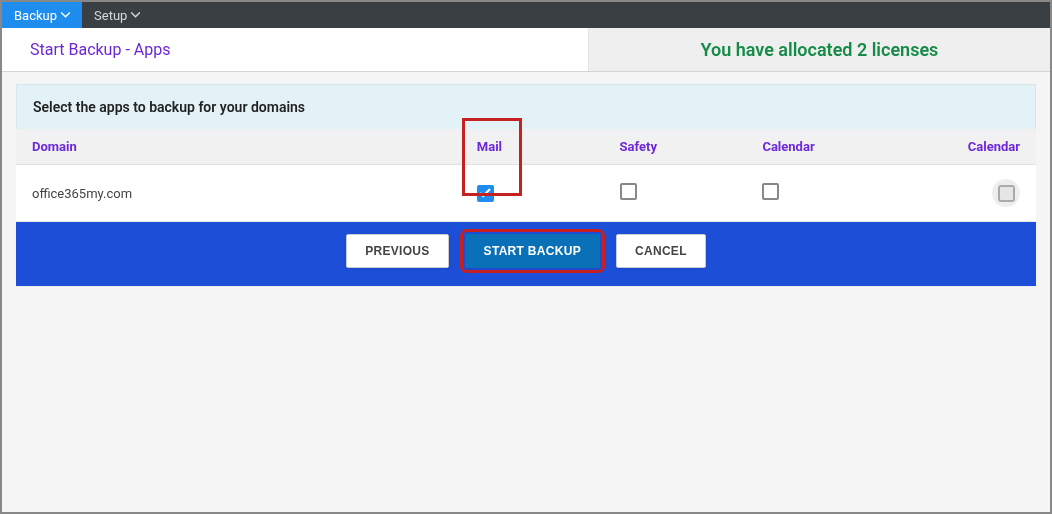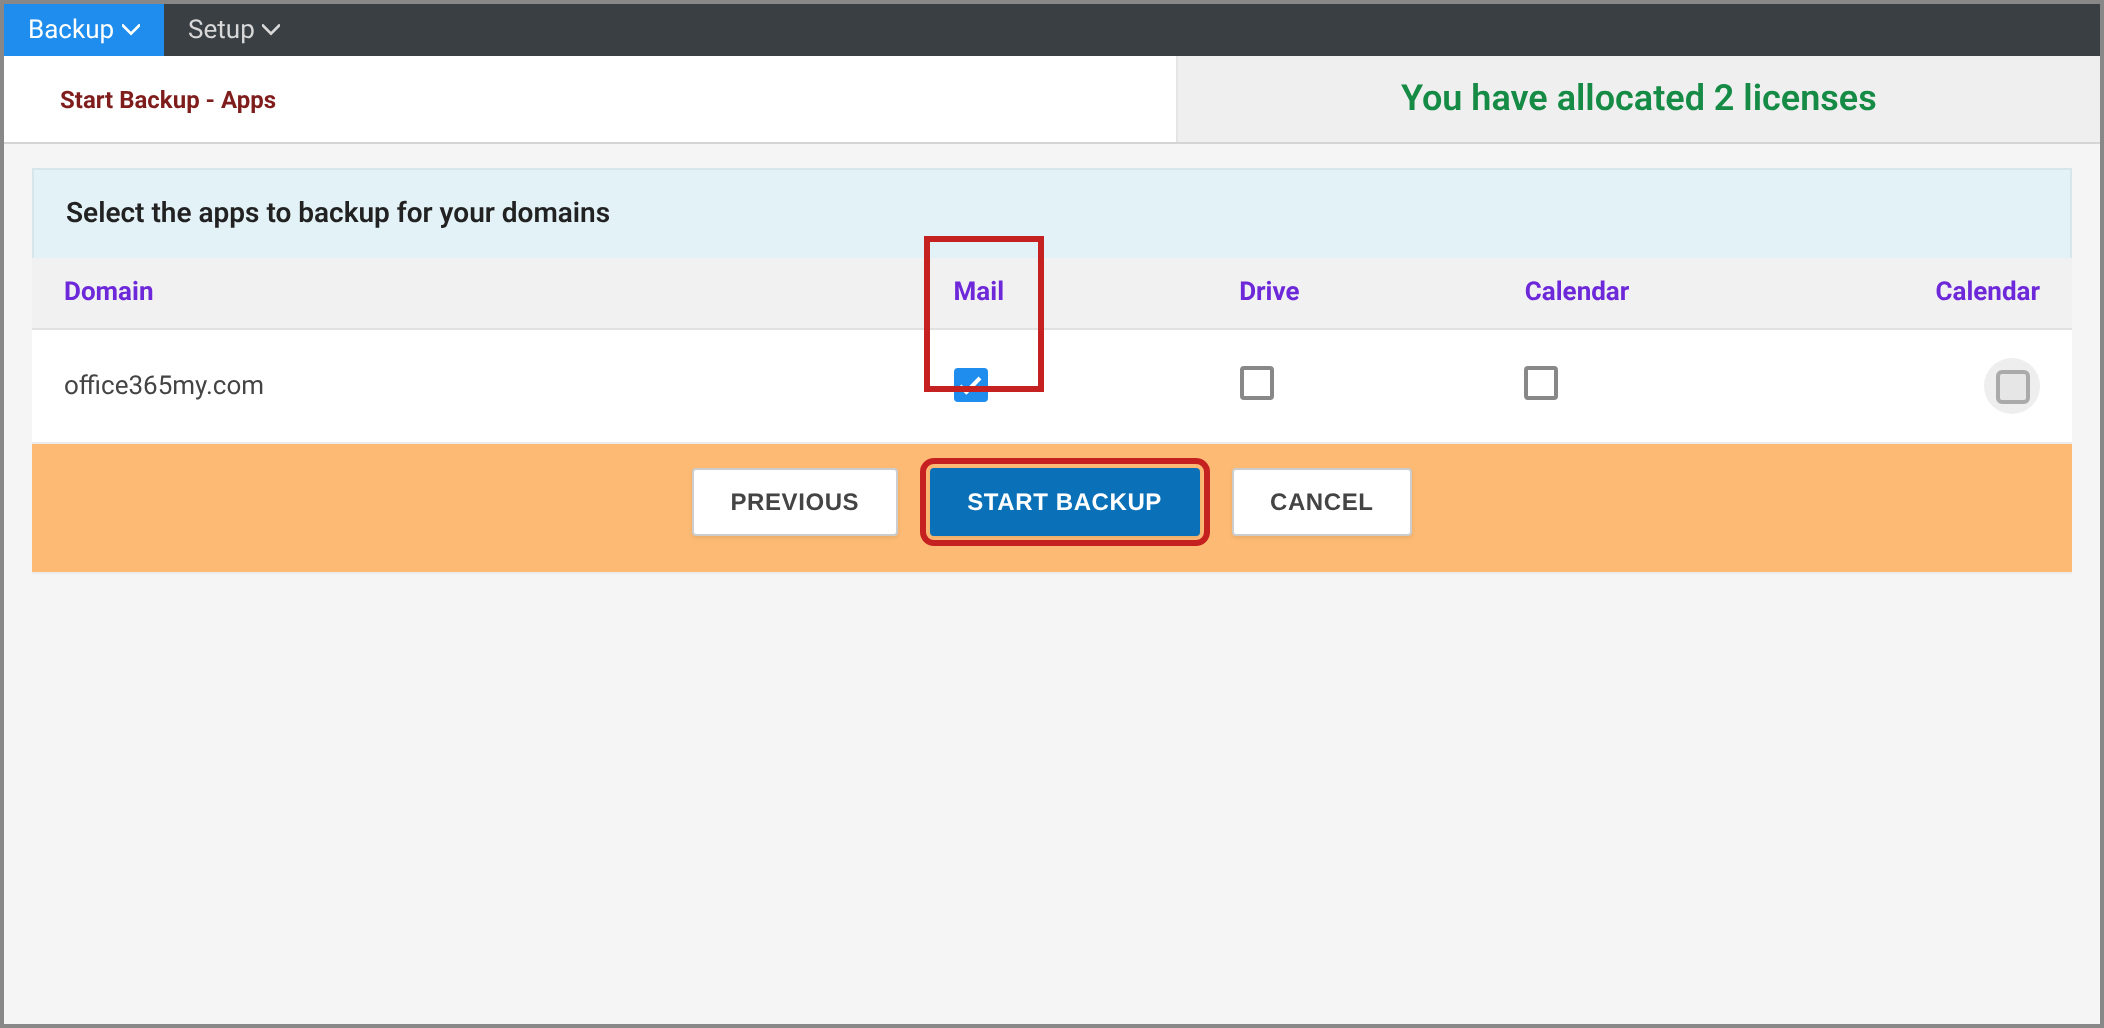--- a/index.html
+++ b/index.html
@@ -45,23 +45,23 @@
   .header-left {
     background: #fff;
     height: 100%;
     display: flex;
     align-items: center;
     padding-left: 28px;
     width: 56%;
     border-right: 1px solid #e5e5e5;
   }
   .page-title {
-    font-size: 12px;
-    font-weight: 700;
-    color: #7f1d1d;
+    font-size: 16px;
+    font-weight: 400;
+    color: #6d28d9;
   }
   .header-right {
     flex: 1;
     text-align: center;
     color: #158b46;
     font-weight: 600;
     font-size: 18px;
   }
   .content {
     padding: 12px 14px;
@@ -127,21 +127,21 @@
     display: inline-flex;
     align-items: center;
     justify-content: center;
   }
   .checkbox svg { display:block; }
   .button-row {
     display: flex;
     justify-content: center;
     gap: 16px;
     padding: 12px 0 18px;
-    background: #fdba74;
+    background: #1d4ed8;
     border-bottom: 1px solid #ececec;
   }
   .btn {
     font-size: 12px;
     font-weight: 700;
     letter-spacing: 0.3px;
     padding: 9px 18px;
     border-radius: 2px;
     cursor: pointer;
     border: 1px solid #ccc;
@@ -196,21 +196,21 @@
 <div class="content" style="position:relative;">
   <div class="panel-header">Select the apps to backup for your domains</div>
 
   <table class="table">
     <thead>
       <tr>
         <th class="col-domain">Domain</th>
         <th class="col-app">
           <span>Mail</span>
         </th>
-        <th class="col-app">Drive</th>
+        <th class="col-app">Safety</th>
         <th class="col-app">Calendar</th>
         <th class="col-app" style="text-align:right; padding-right:16px;">Calendar</th>
       </tr>
     </thead>
     <tbody>
       <tr>
         <td class="col-domain">office365my.com</td>
         <td class="col-app">
           <span class="cb-wrap">
             <span class="checkbox checked">

